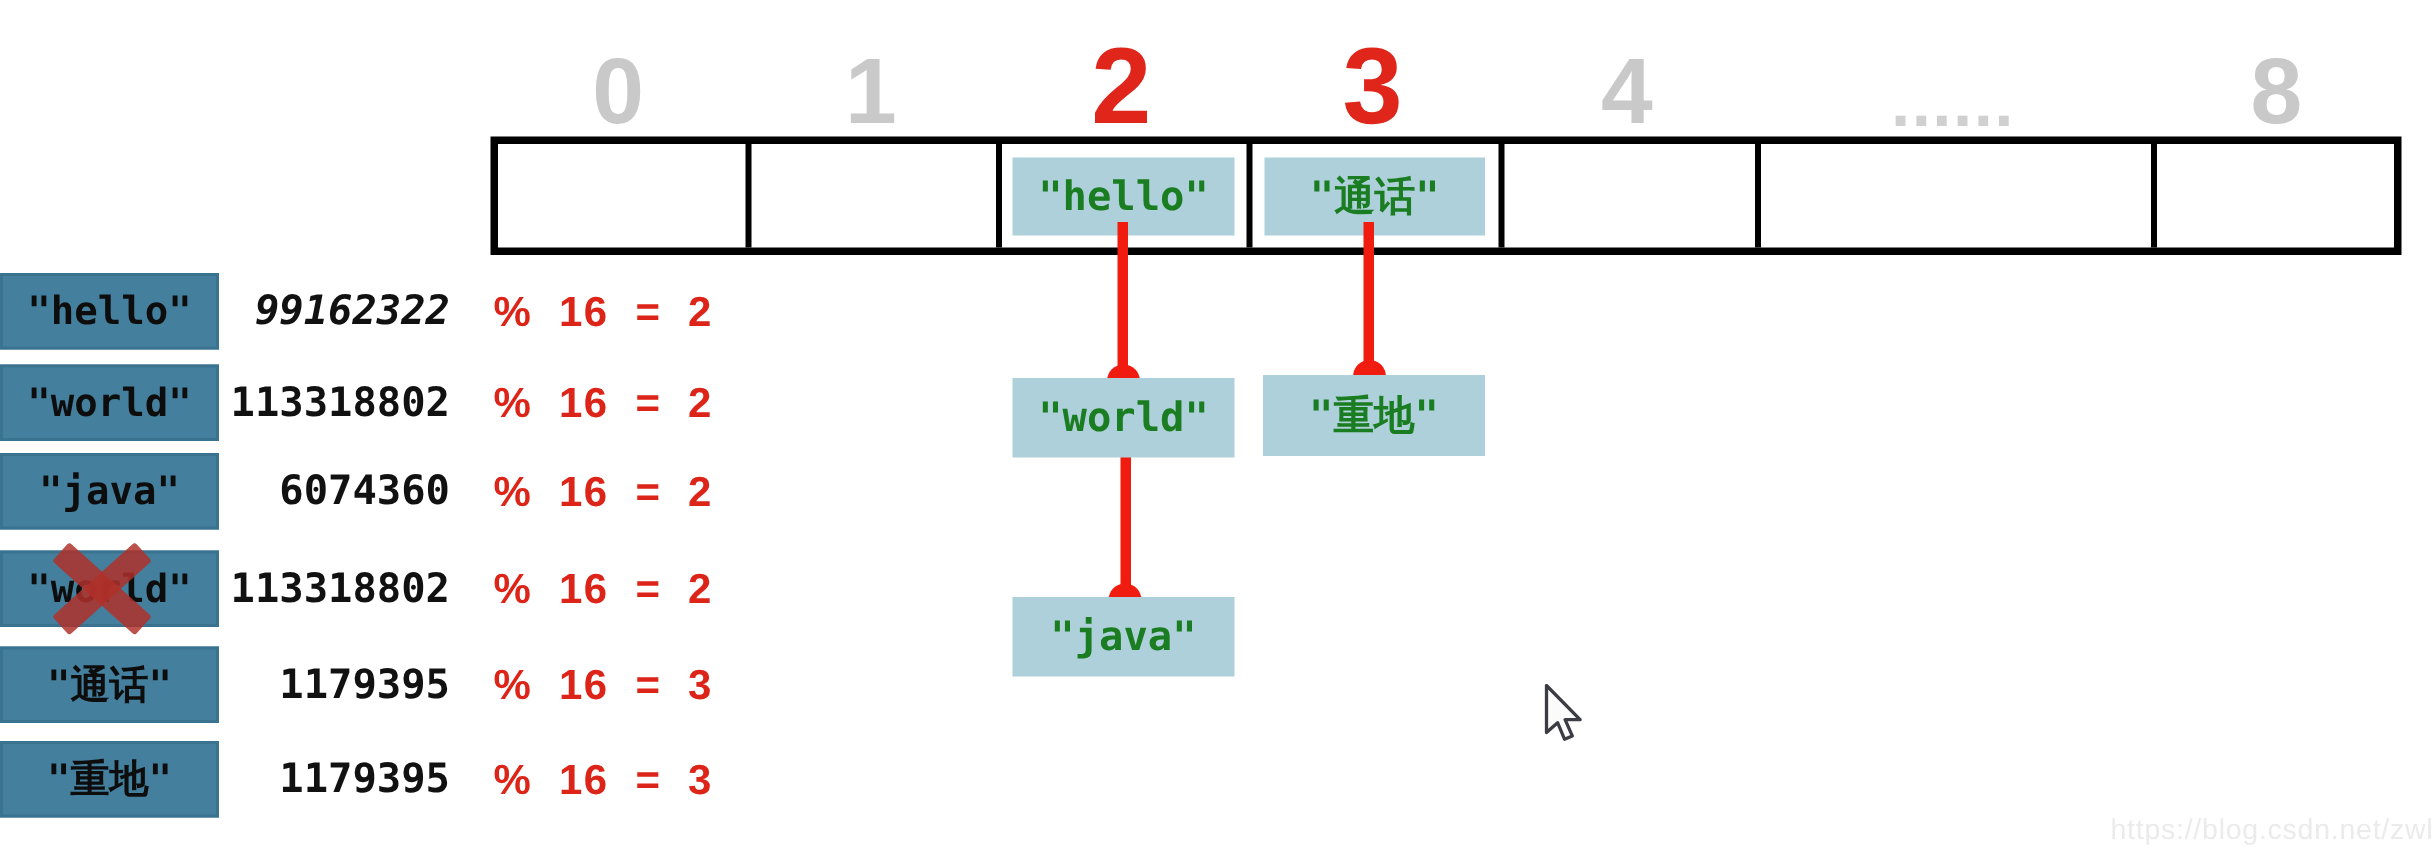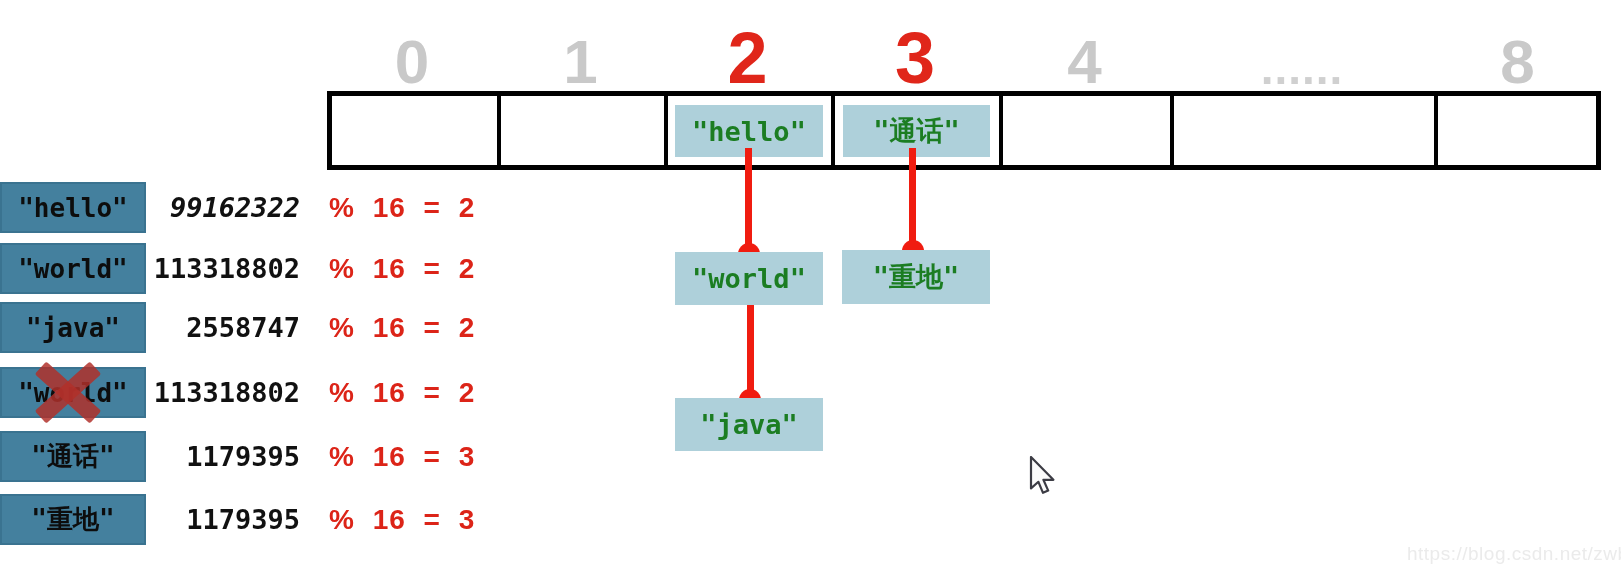--- a/index.html
+++ b/index.html
@@ -87,21 +87,21 @@
     <div class="hash-num" style="top:182px;font-style:italic;">99162322</div>
     <div class="hash-expr" style="top:182px;">% 16 = 2</div>
   </div>
   <div>
     <div class="key-box" style="top:243px;">"world"</div>
     <div class="hash-num" style="top:243px;">113318802</div>
     <div class="hash-expr" style="top:243px;">% 16 = 2</div>
   </div>
   <div>
     <div class="key-box" style="top:302px;">"java"</div>
-    <div class="hash-num" style="top:302px;">2558747</div>
+    <div class="hash-num" style="top:302px;">6074360</div>
     <div class="hash-expr" style="top:302px;">% 16 = 2</div>
   </div>
   <div>
     <div class="key-box" style="top:367px;">"world"</div>
     <div class="xbar" style="left:31px;top:384px;transform:rotate(42deg);"></div>
     <div class="xbar" style="left:31px;top:384px;transform:rotate(-42deg);"></div>
     <div class="hash-num" style="top:367px;">113318802</div>
     <div class="hash-expr" style="top:367px;">% 16 = 2</div>
   </div>
   <div>

